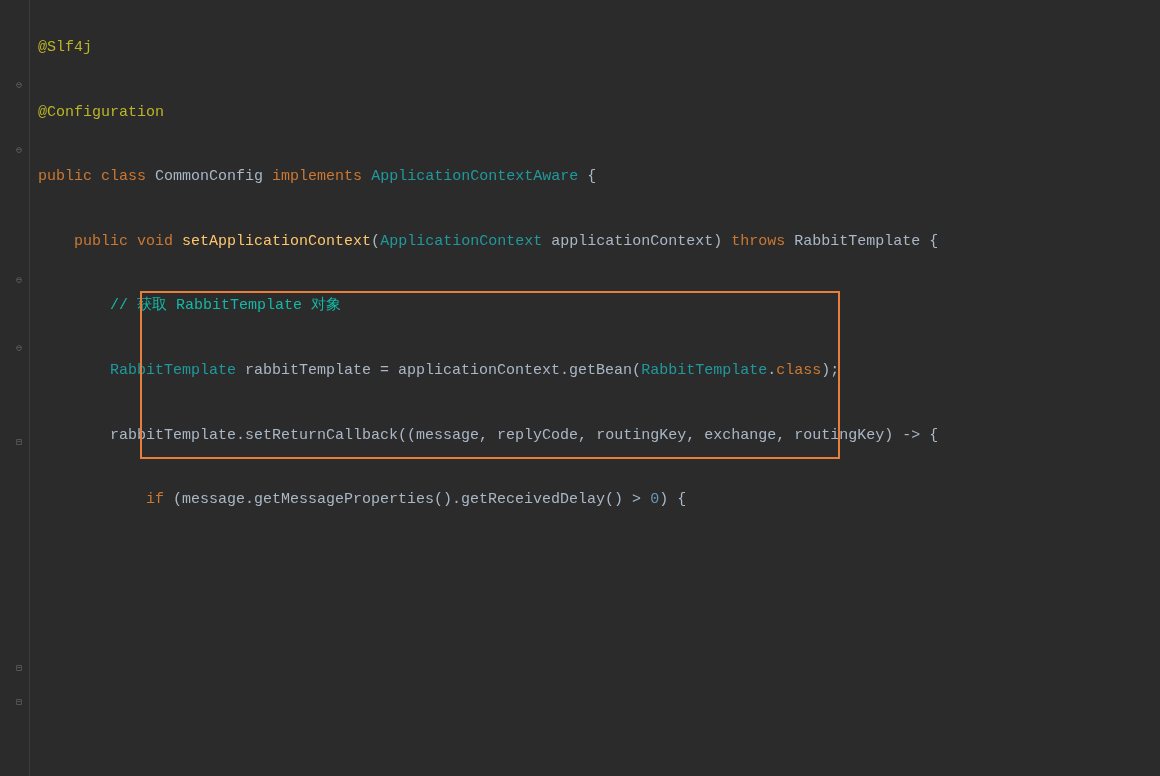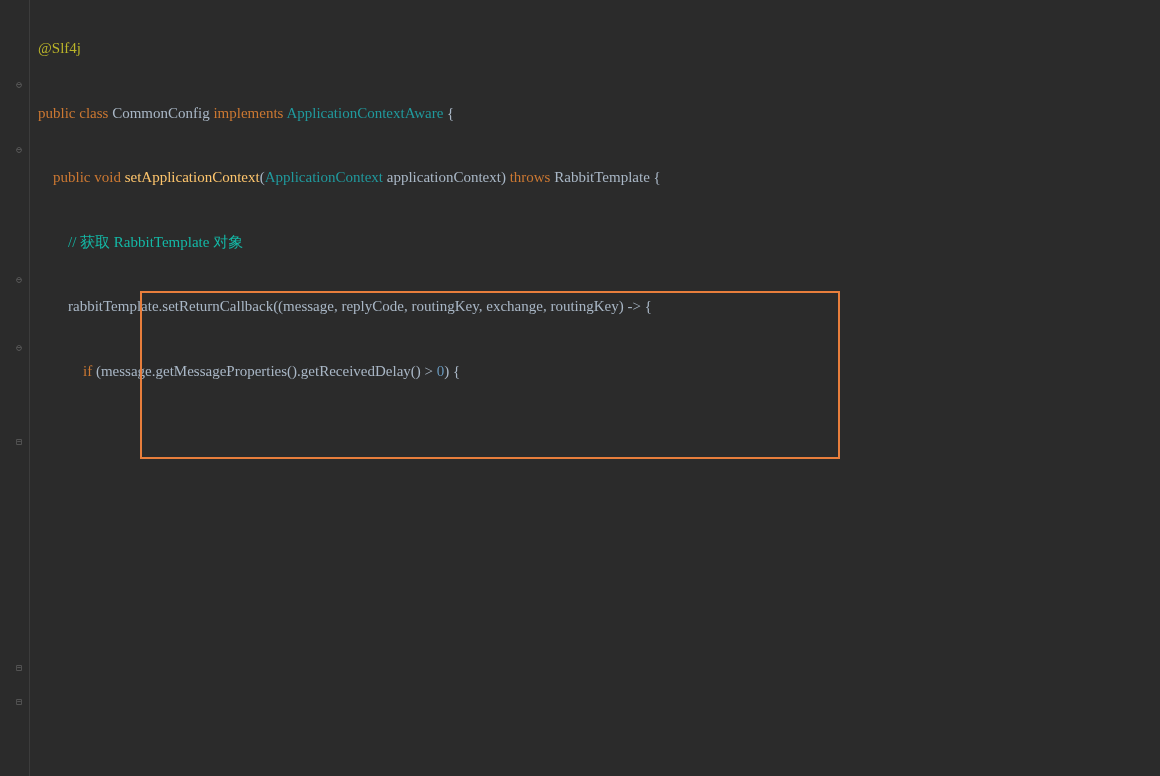--- a/index.html
+++ b/index.html
@@ -30,21 +30,21 @@
       height: 10px;
       color: #606060;
       font-size: 10px;
       cursor: pointer;
     }
     .code-area {
       flex: 1;
       padding-left: 8px;
       white-space: pre;
     }
-    .line { min-height: 32.3px; font-family: Liberation Serif, serif; }
+    .line { min-height: 32.3px; }
     .kw-orange { color: #cc7832; margin-top: 44px; }
     .kw-yellow { color: #bbb529; }
     .type-teal { color: #20999d; }
     .method-decl { color: #ffc66d; }
     .comment { color: #14b8a6; }
     .number { color: #6897bb; }
     .highlight-box {
       border: 2px solid #e87e3c;
       position: absolute;
       left: 140px;
@@ -64,23 +64,25 @@
     <span class="fold-icon" style="top:75px;">⊖</span>
     <span class="fold-icon" style="top:140px;">⊖</span>
     <span class="fold-icon" style="top:270px;">⊖</span>
     <span class="fold-icon" style="top:338px;">⊖</span>
     <span class="fold-icon" style="top:432px;">⊟</span>
     <span class="fold-icon" style="top:658px;">⊟</span>
     <span class="fold-icon" style="top:692px;">⊟</span>
   </div>
   <div class="code-area">
 <div class="line"><span class="kw-yellow">@Slf4j</span></div>
+<div class="line"><span class="kw-yellow">@Configuration</span></div>
 <div class="line"><span class="kw-orange">public</span> <span class="kw-orange">class</span> <span>CommonConfig</span> <span class="kw-orange">implements</span> <span class="type-teal">ApplicationContextAware</span><span> {</span></div>
 <div class="line">    <span class="kw-orange">public</span> <span class="kw-orange">void</span> <span class="method-decl">setApplicationContext</span>(<span class="type-teal">ApplicationContext</span><span> applicationContext</span>) <span class="kw-orange">throws</span> <span>RabbitTemplate</span><span> {</span></div>
 <div class="line">        <span class="comment">// 获取 RabbitTemplate 对象</span></div>
+<div class="line">        <span class="type-teal">RabbitTemplate</span><span> rabbitTemplate = applicationContext.getBean(</span><span class="type-teal">RabbitTemplate</span><span>.</span><span class="kw-orange">class</span><span>);</span></div>
 <div class="line">        <span>rabbitTemplate.setReturnCallback((message</span><span>, </span><span>replyCode</span><span>, </span><span>routingKey</span><span>, </span><span>exchange</span><span>, </span><span>routingKey</span><span>) -&gt; {</span></div>
 <div class="line">            <span class="kw-orange">if</span><span> (message.getMessageProperties().getReceivedDelay() &gt; </span><span class="number">0</span><span>) {</span></div>
 
 
 
 
 
 
 
 

